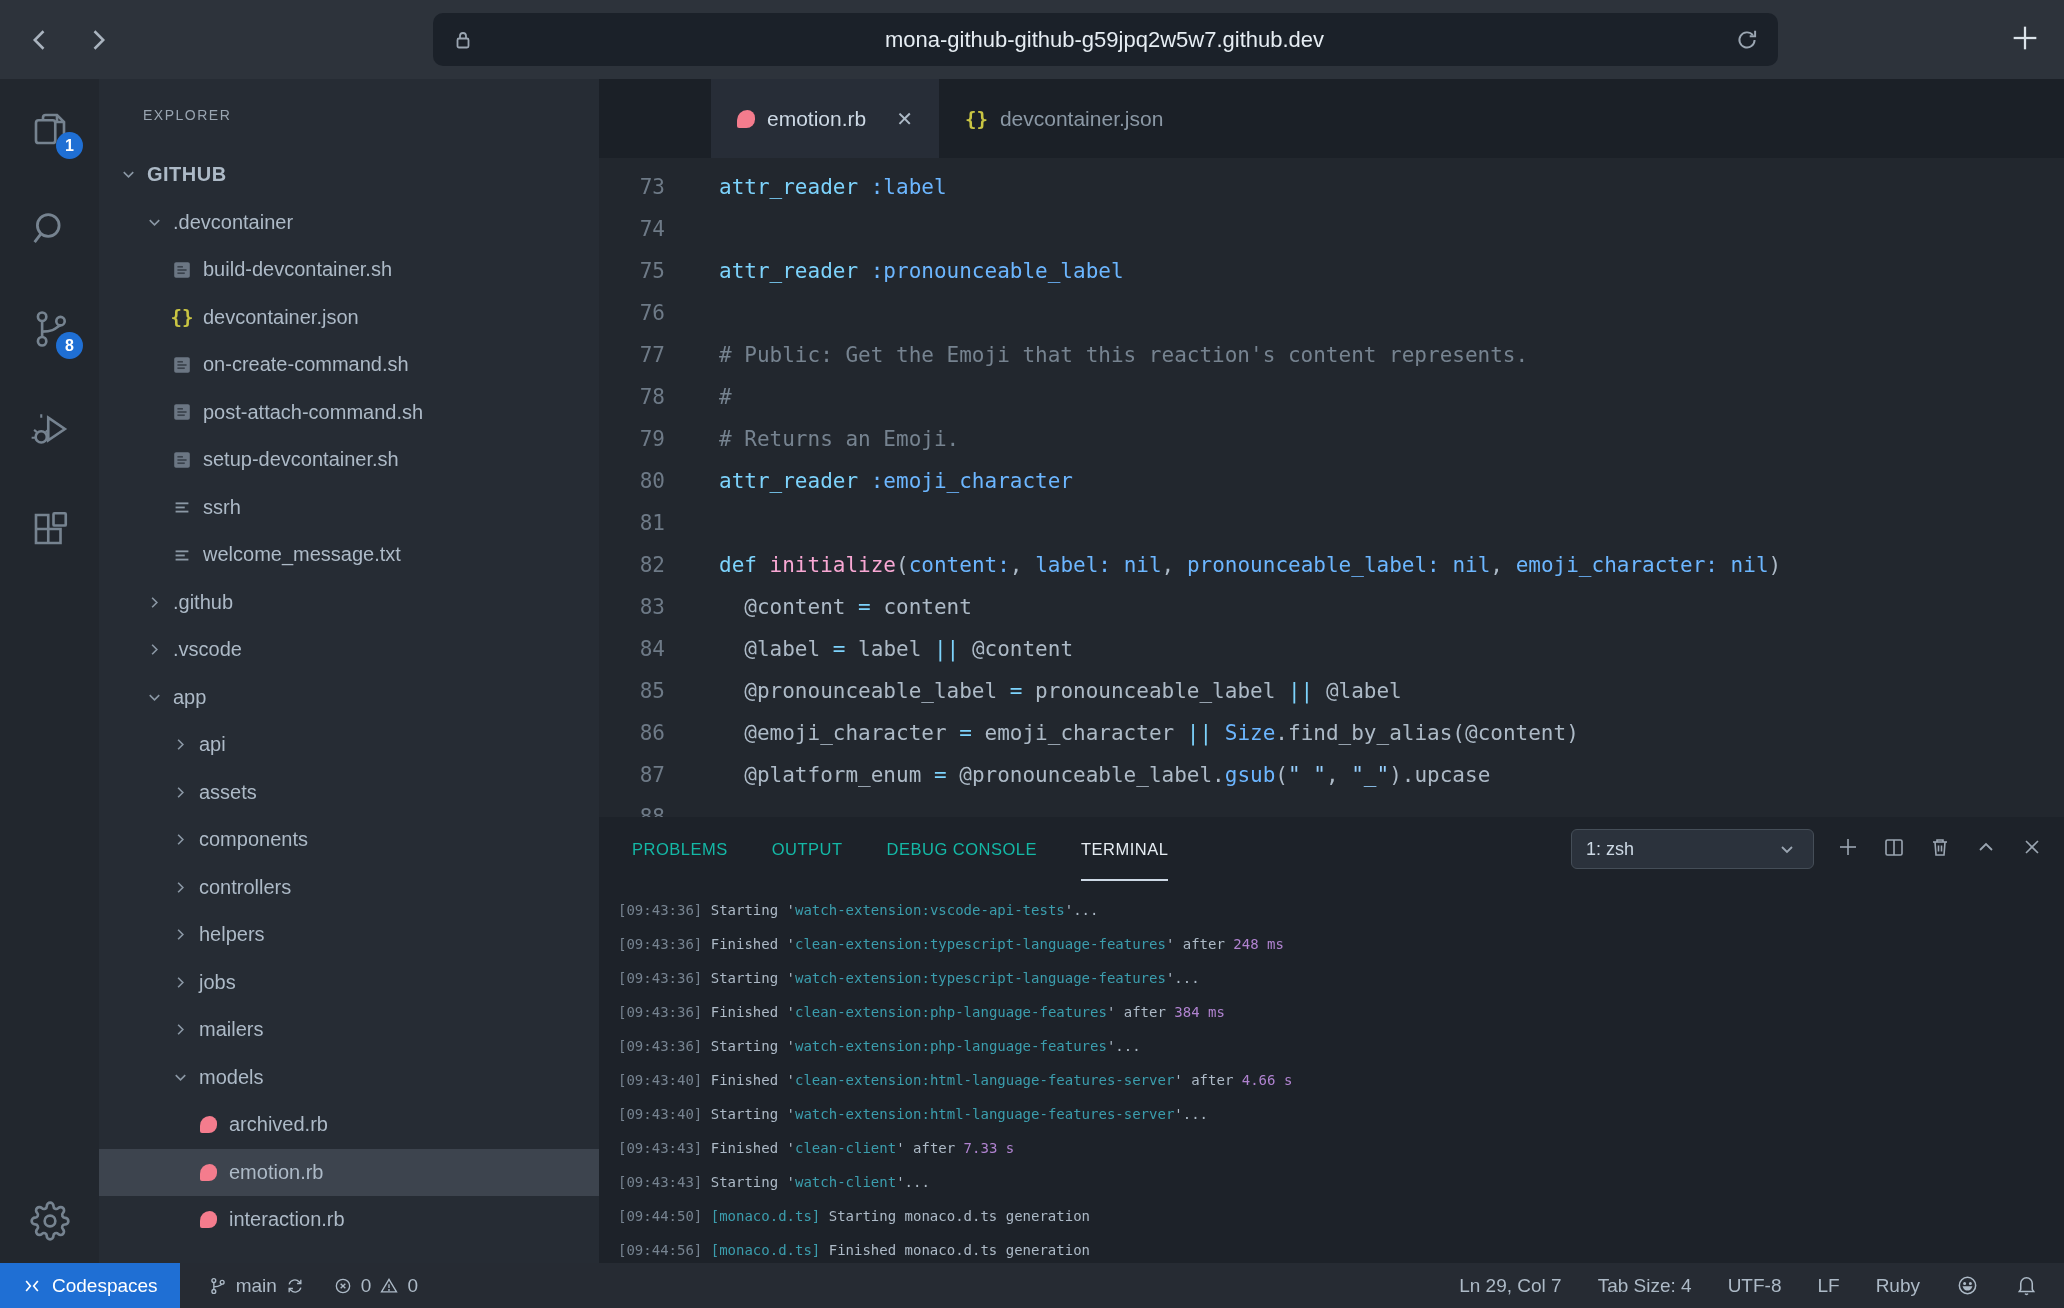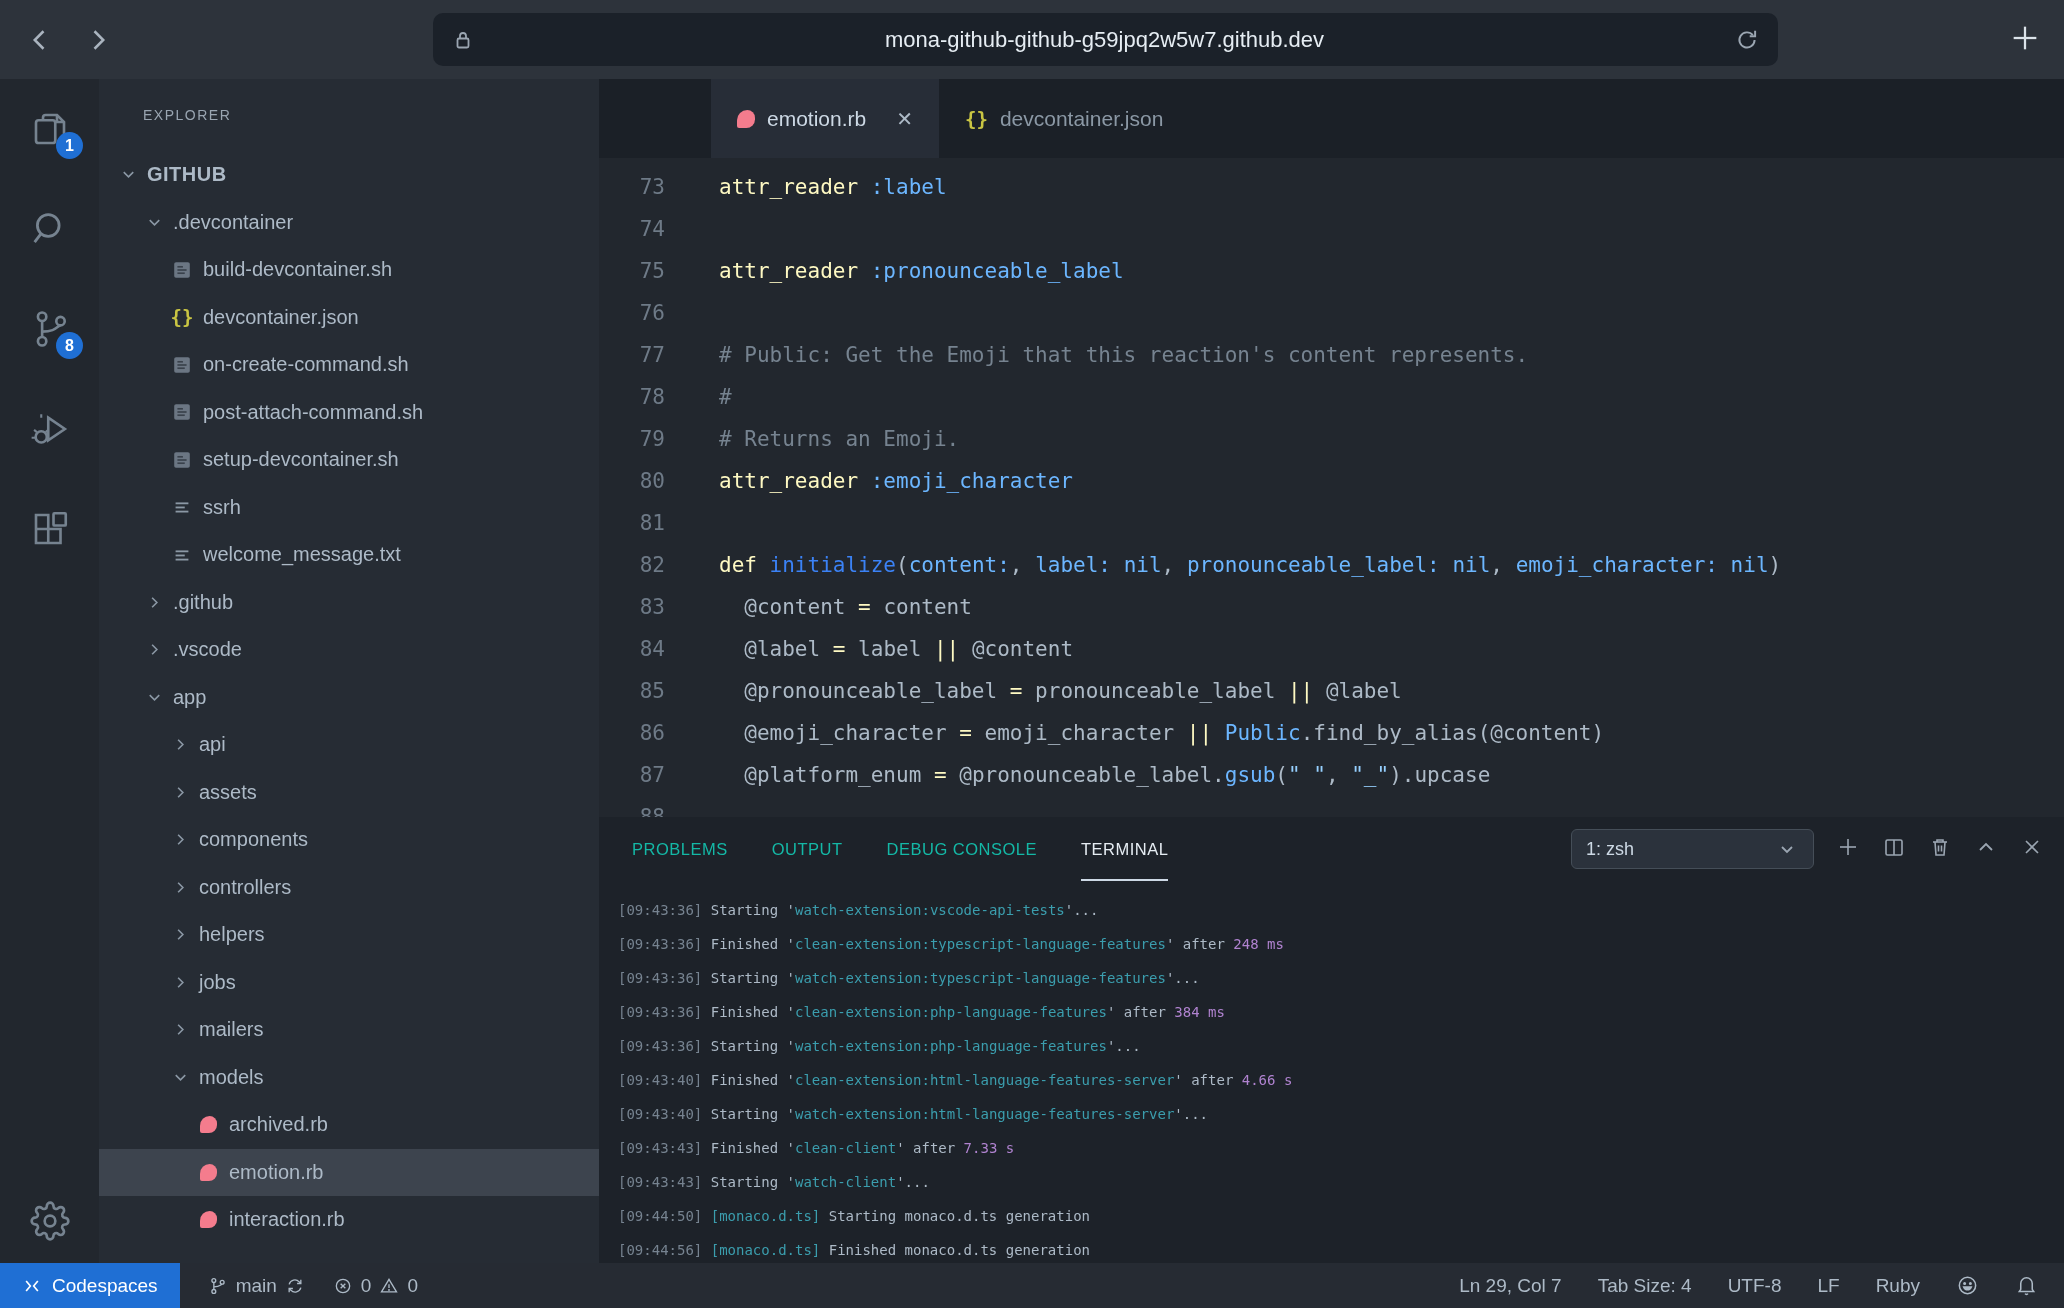--- a/index.html
+++ b/index.html
@@ -58,21 +58,21 @@
   .tab { display:flex; align-items:center; padding:0 26px; font-size:21px; color:#8b98a5; gap:12px; }
   .tab.active { background:#272d37; color:#cdd9e5; }
   .tab .close { margin-left:18px; color:#adbac7; font-size:20px; }
   .tab .ruby-blob { width:18px; height:18px; }
 
   
   #editor { height:659px; background:#22272e; overflow:hidden; padding-top:8px; }
   .code-line { height:42px; display:flex; align-items:center; font-family:"DejaVu Sans Mono", monospace; font-size:21px; white-space:pre; }
   .code-line .ln { width:66px; text-align:right; color:#6e7a87; flex:none; }
   .code-line .ct { padding-left:54px; }
-  .tok-k { color:#fef9c3; } .tok-s { color:#6cb6ff; } .tok-p { color:#3b82f6; }
+  .tok-k { color:#7dd3fc; } .tok-s { color:#6cb6ff; } .tok-p { color:#f9a8d4; }
   .tok-c { color:#768390; } .tok-f { color:#adbac7; } .tok-g { color:#96d0ff; }
 
   
   #panel { height:446px; background:#1d2229; display:flex; flex-direction:column; }
   #panel-header { height:64px; display:flex; align-items:center; padding-left:33px; position:relative; }
   .panel-tab { margin-right:44px; font-size:16.5px; letter-spacing:0.5px; color:#14b8a6; height:100%;
     display:flex; align-items:center; border-bottom:2px solid transparent; padding-top:2px; }
   .panel-tab.active { color:#e6edf3; border-bottom-color:#cdd9e5; }
   #panel-controls { position:absolute; right:20px; top:0; height:100%; display:flex; align-items:center; gap:22px; color:#9ba6b2; }
   #shell-select { width:243px; height:40px; background:#2b323c; border:1px solid #454e58; border-radius:6px;
@@ -399,21 +399,21 @@
         <div class="code-line"><span class="ln">76</span><span class="ct"></span></div>
         <div class="code-line"><span class="ln">77</span><span class="ct"><span class="tok-c"># Public: Get the Emoji that this reaction's content represents.</span></span></div>
         <div class="code-line"><span class="ln">78</span><span class="ct"><span class="tok-c">#</span></span></div>
         <div class="code-line"><span class="ln">79</span><span class="ct"><span class="tok-c"># Returns an Emoji.</span></span></div>
         <div class="code-line"><span class="ln">80</span><span class="ct"><span class="tok-k">attr_reader </span><span class="tok-s">:emoji_character</span></span></div>
         <div class="code-line"><span class="ln">81</span><span class="ct"></span></div>
         <div class="code-line"><span class="ln">82</span><span class="ct"><span class="tok-k">def </span><span class="tok-p">initialize</span><span class="tok-f">(</span><span class="tok-s">content:</span><span class="tok-f">, </span><span class="tok-s">label:</span><span class="tok-f"> </span><span class="tok-s">nil</span><span class="tok-f">, </span><span class="tok-s">pronounceable_label:</span><span class="tok-f"> </span><span class="tok-s">nil</span><span class="tok-f">, </span><span class="tok-s">emoji_character:</span><span class="tok-f"> </span><span class="tok-s">nil</span><span class="tok-f">)</span></span></div>
         <div class="code-line"><span class="ln">83</span><span class="ct"><span class="tok-f">  @content </span><span class="tok-k">=</span><span class="tok-f"> content</span></span></div>
         <div class="code-line"><span class="ln">84</span><span class="ct"><span class="tok-f">  @label </span><span class="tok-k">=</span><span class="tok-f"> label </span><span class="tok-k">||</span><span class="tok-f"> @content</span></span></div>
         <div class="code-line"><span class="ln">85</span><span class="ct"><span class="tok-f">  @pronounceable_label </span><span class="tok-k">=</span><span class="tok-f"> pronounceable_label </span><span class="tok-k">||</span><span class="tok-f"> @label</span></span></div>
-        <div class="code-line"><span class="ln">86</span><span class="ct"><span class="tok-f">  @emoji_character </span><span class="tok-k">=</span><span class="tok-f"> emoji_character </span><span class="tok-k">||</span><span class="tok-f"> </span><span class="tok-s">Public</span><span class="tok-f">.find_by_alias(@content)</span></span></div>
+        <div class="code-line"><span class="ln">86</span><span class="ct"><span class="tok-f">  @emoji_character </span><span class="tok-k">=</span><span class="tok-f"> emoji_character </span><span class="tok-k">||</span><span class="tok-f"> </span><span class="tok-s">Size</span><span class="tok-f">.find_by_alias(@content)</span></span></div>
         <div class="code-line"><span class="ln">87</span><span class="ct"><span class="tok-f">  @platform_enum </span><span class="tok-k">=</span><span class="tok-f"> @pronounceable_label.</span><span class="tok-s">gsub</span><span class="tok-f">(</span><span class="tok-g">" "</span><span class="tok-f">, </span><span class="tok-g">"_"</span><span class="tok-f">).upcase</span></span></div>
         <div class="code-line"><span class="ln">88</span><span class="ct"></span></div>
       </div>
     <div id="panel">
       <div id="panel-header">
 
         <div class="panel-tab">PROBLEMS</div>
           <div class="panel-tab">OUTPUT</div>
           <div class="panel-tab">DEBUG CONSOLE</div>
           <div class="panel-tab active">TERMINAL</div>

